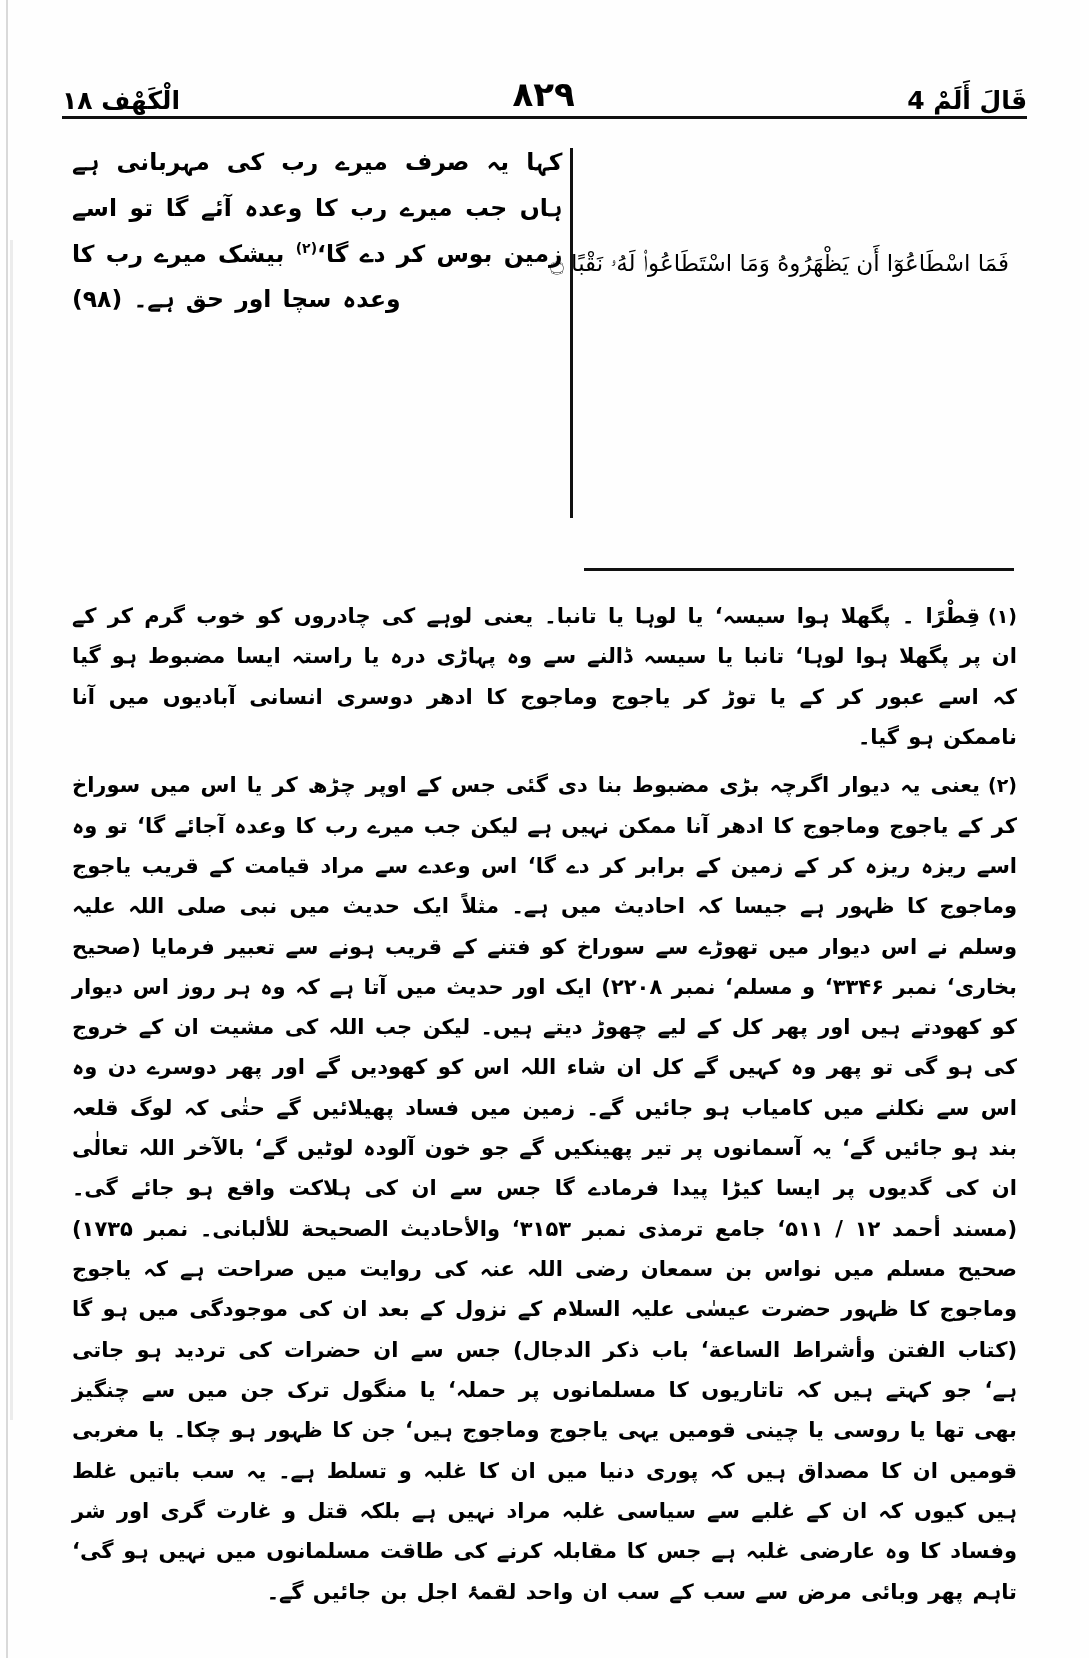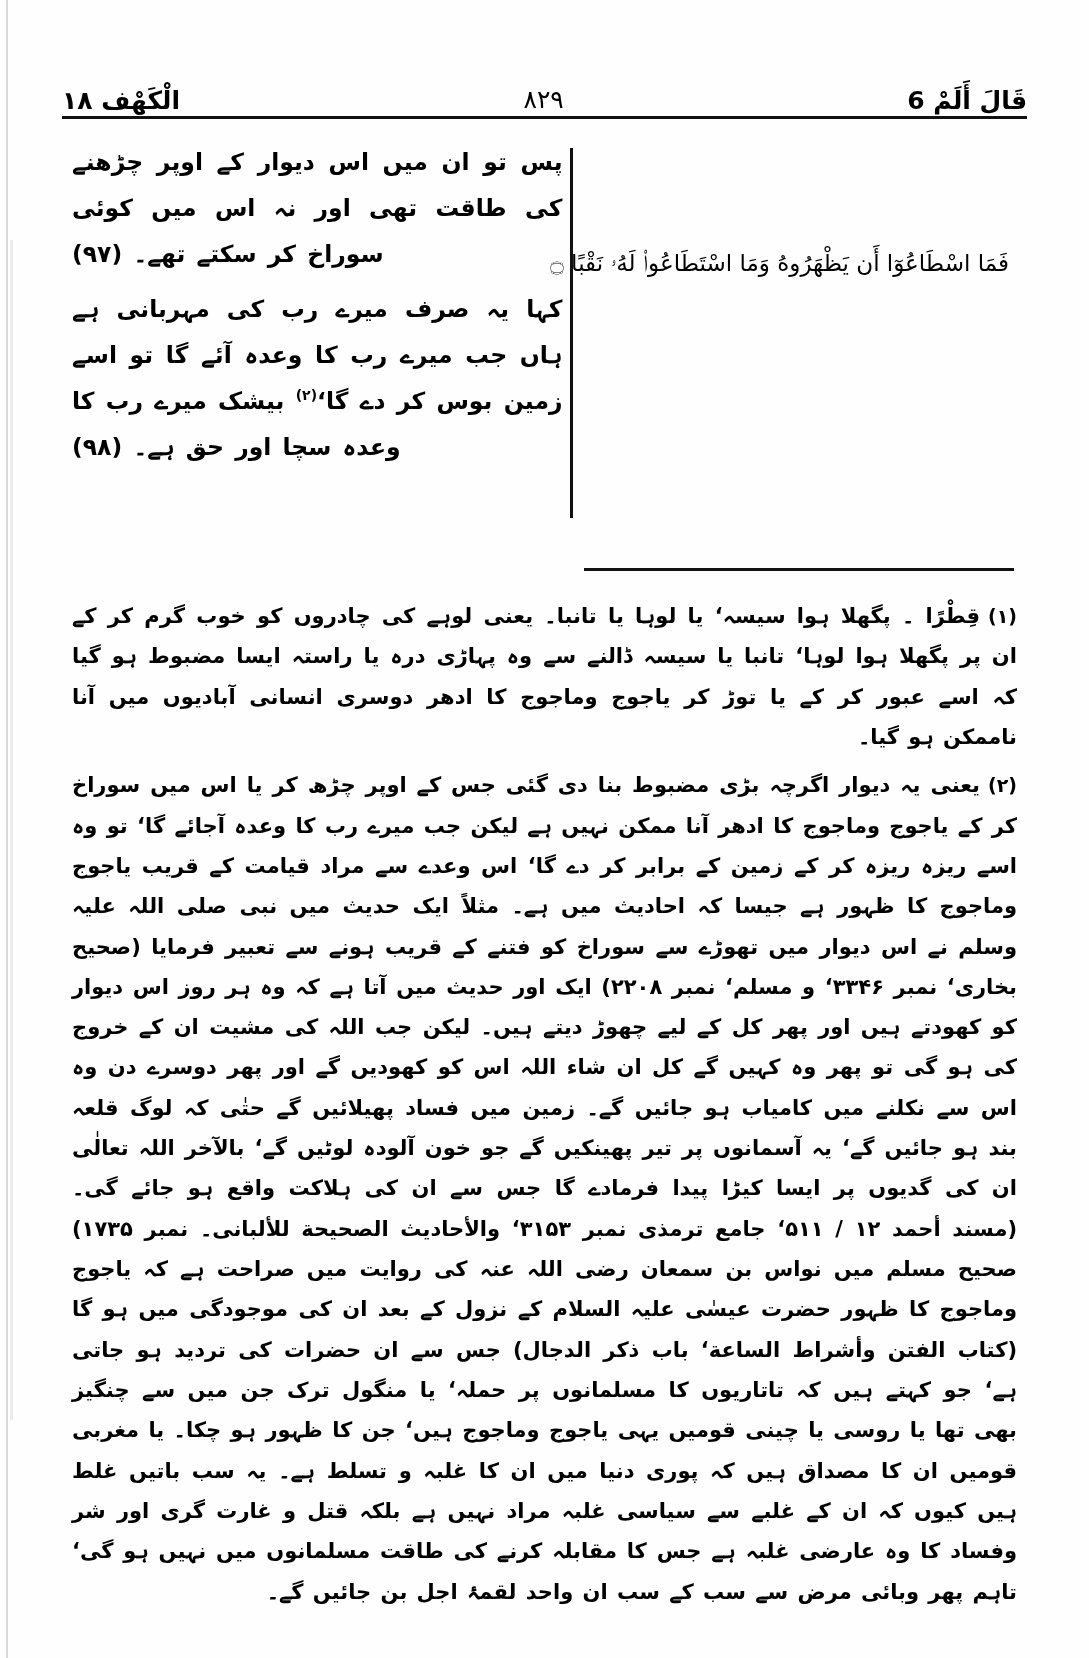--- a/index.html
+++ b/index.html
@@ -38,22 +38,22 @@
   .header-right,
   .header-left {
     font-size: 25px;
     line-height: 1.1;
     font-weight: 600;
     letter-spacing: 0.5px;
     white-space: nowrap;
     margin-top: 40px;
   }
   .header-center {
-    font-size: 25px;
-    font-weight: 400;
+    font-size: 34px;
+    font-weight: 700;
     letter-spacing: 1px;
   }
   .header-rule {
     position: absolute;
     top: 116px;
     right: 62px;
     left: 62px;
     height: 3px;
     background: #111;
   }
@@ -175,45 +175,41 @@
 </style>
 </head>
 <body>
 
 <div class="page">
 
   <div class="scan-edge"></div>
   <div class="scan-edge-2"></div>
 
   <div class="page-header">
-    <div class="header-right">قَالَ أَلَمْ 6</div>
+    <div class="header-right">قَالَ أَلَمْ 4</div>
     <div class="header-center">۸۲۹</div>
     <div class="header-left">الْكَهْف ۱۸</div>
   </div>
   <div class="header-rule"></div>
 
   <div class="verse-area">
 
     <div class="arabic-col">
       <div class="ayah-block ayah-1">
         <span class="ayah-line">فَمَا اسْطَاعُوٓا أَن يَظْهَرُوهُ وَمَا اسْتَطَاعُوا۟ لَهُۥ نَقْبًا ۝</span>
       </div>
       <div class="ayah-block ayah-2">
       </div>
     </div>
 
     <div class="col-divider"></div>
 
     <div class="urdu-col">
 
 
-      <p class="trans-para">
-        <span>پس تو ان میں اس دیوار کے اوپر چڑھنے کی طاقت تھی اور نہ اس میں کوئی سوراخ کر سکتے تھے۔</span>
-        <span>(۹۷)</span>
-      </p>
 
       <p class="trans-para">
         <span>کہا یہ صرف میرے رب کی مہربانی ہے ہاں جب میرے رب کا وعدہ آئے گا تو اسے زمین بوس کر دے گا‘</span><sup class="fn">(۲)</sup>
         <span>بیشک میرے رب کا وعدہ سچا اور حق ہے۔</span>
         <span>(۹۸)</span>
       </p>
 
     </div>
   </div>
 

